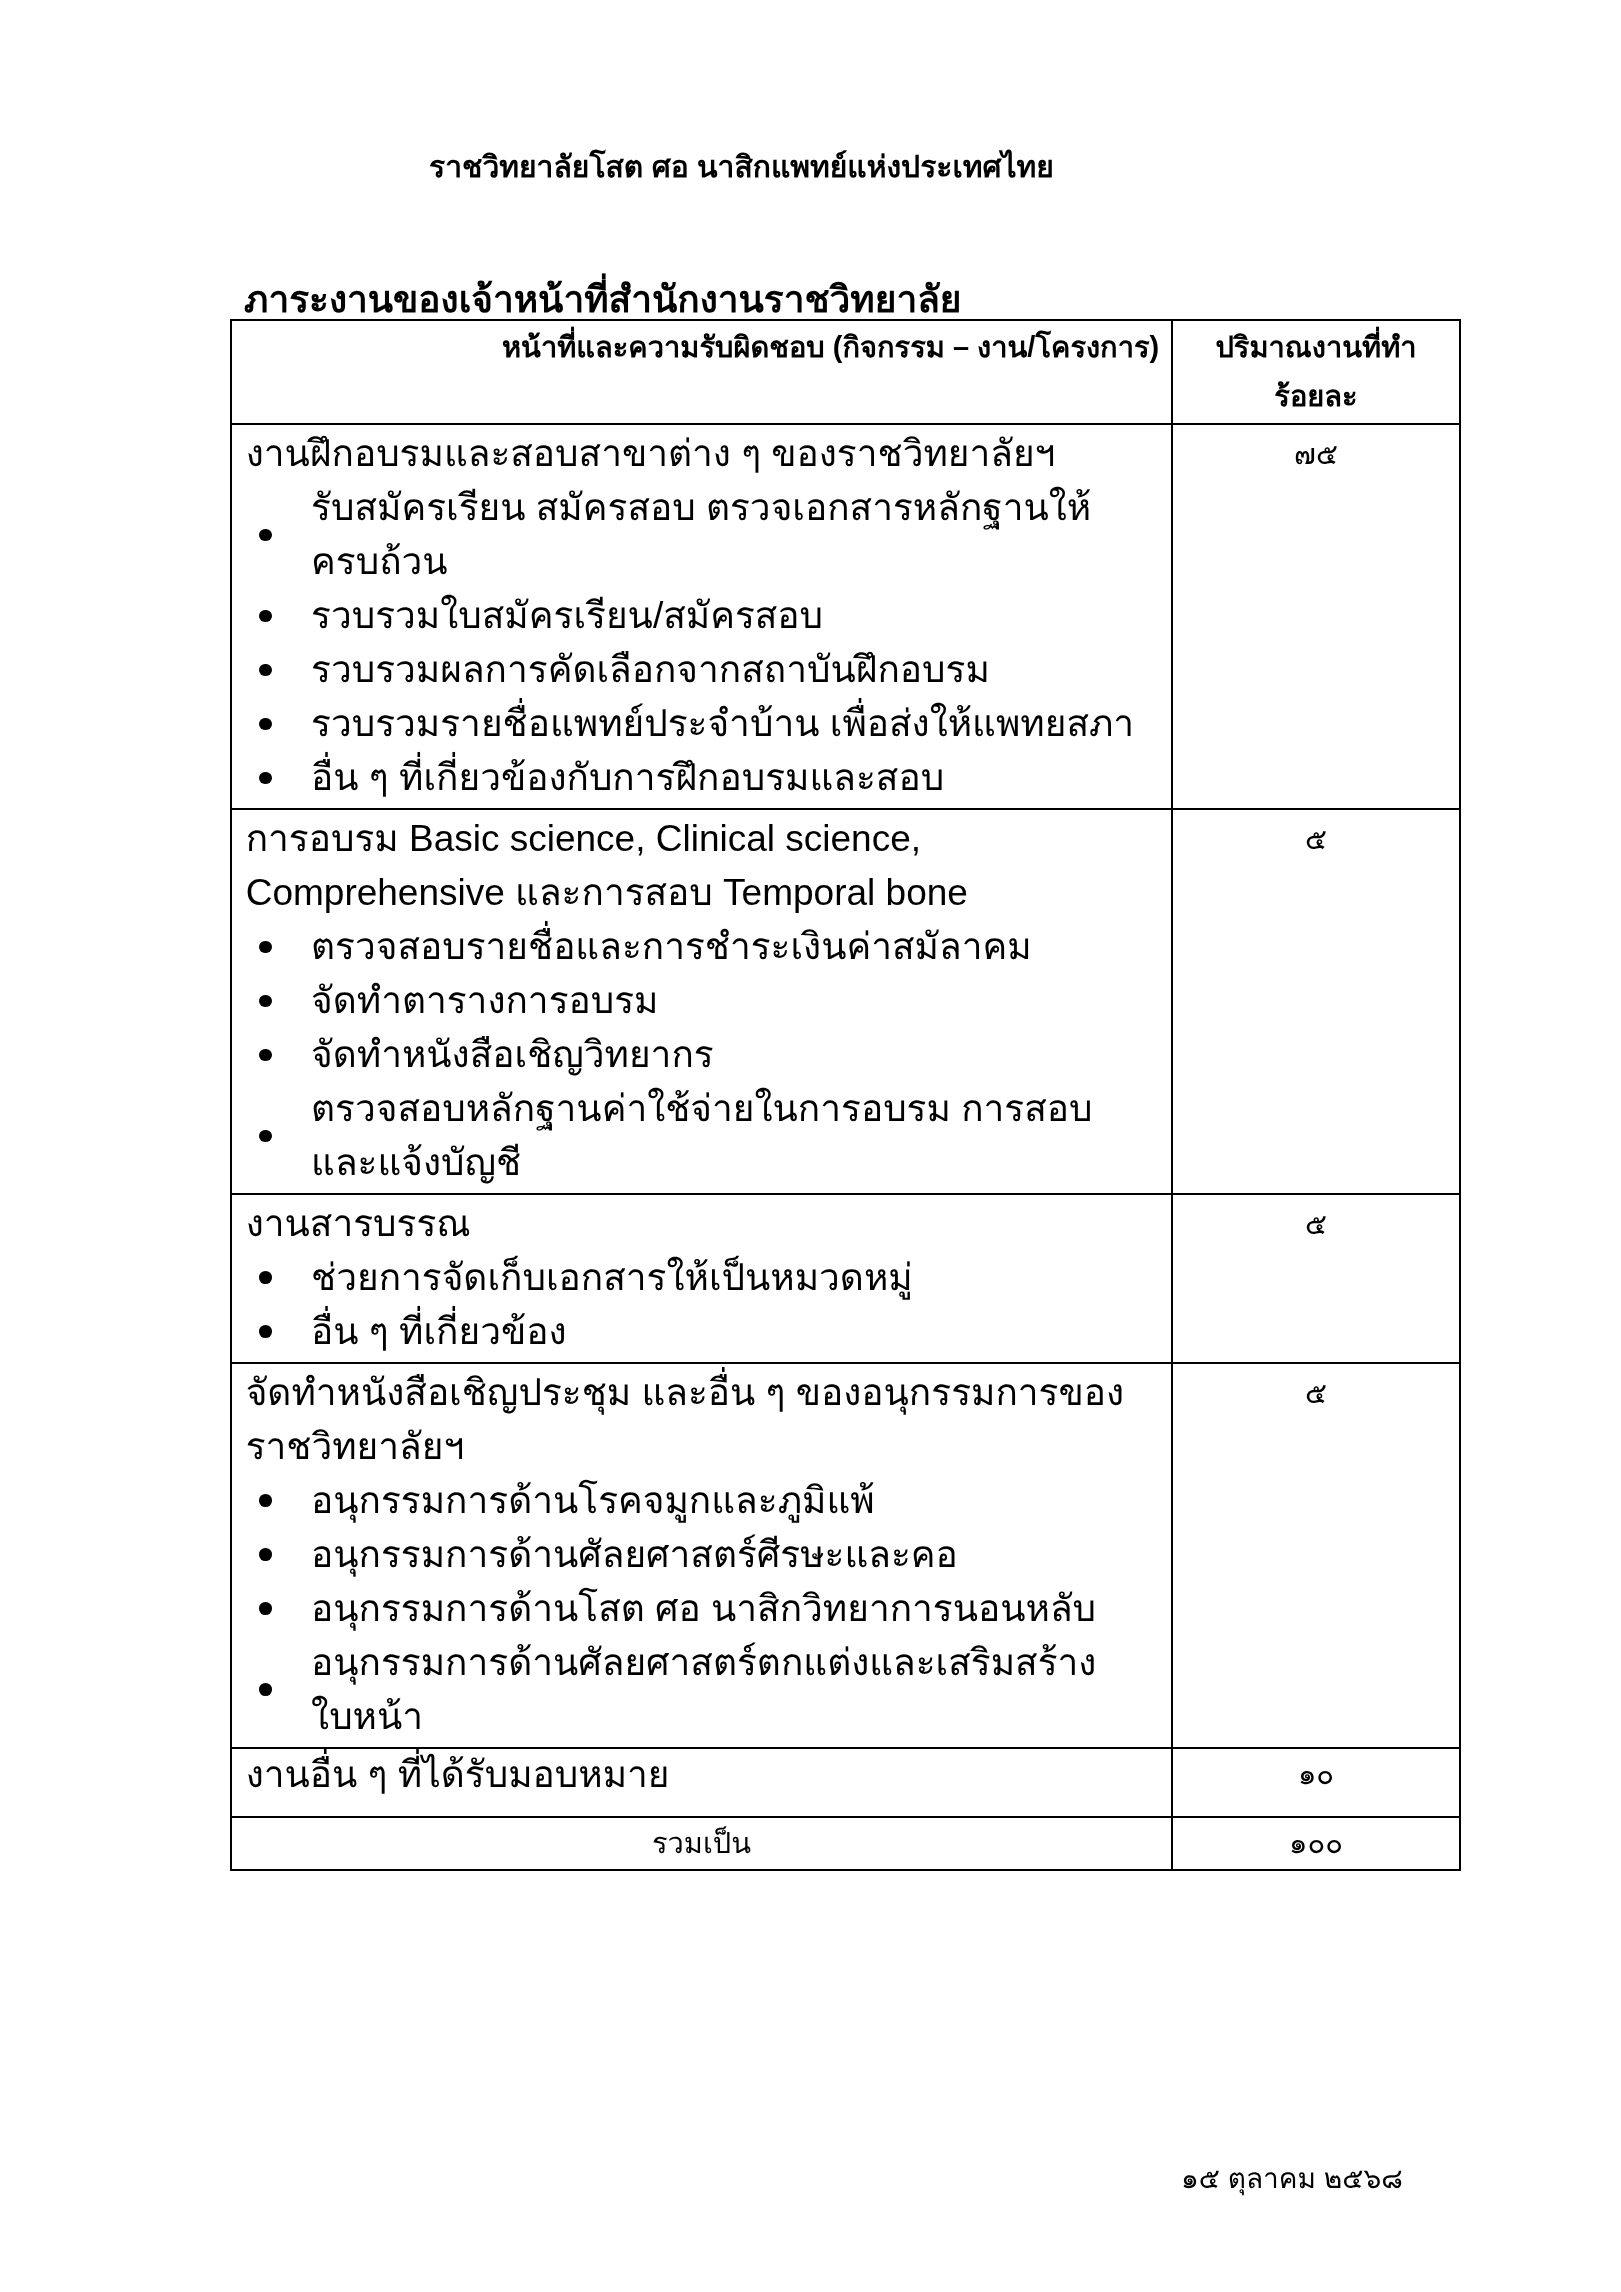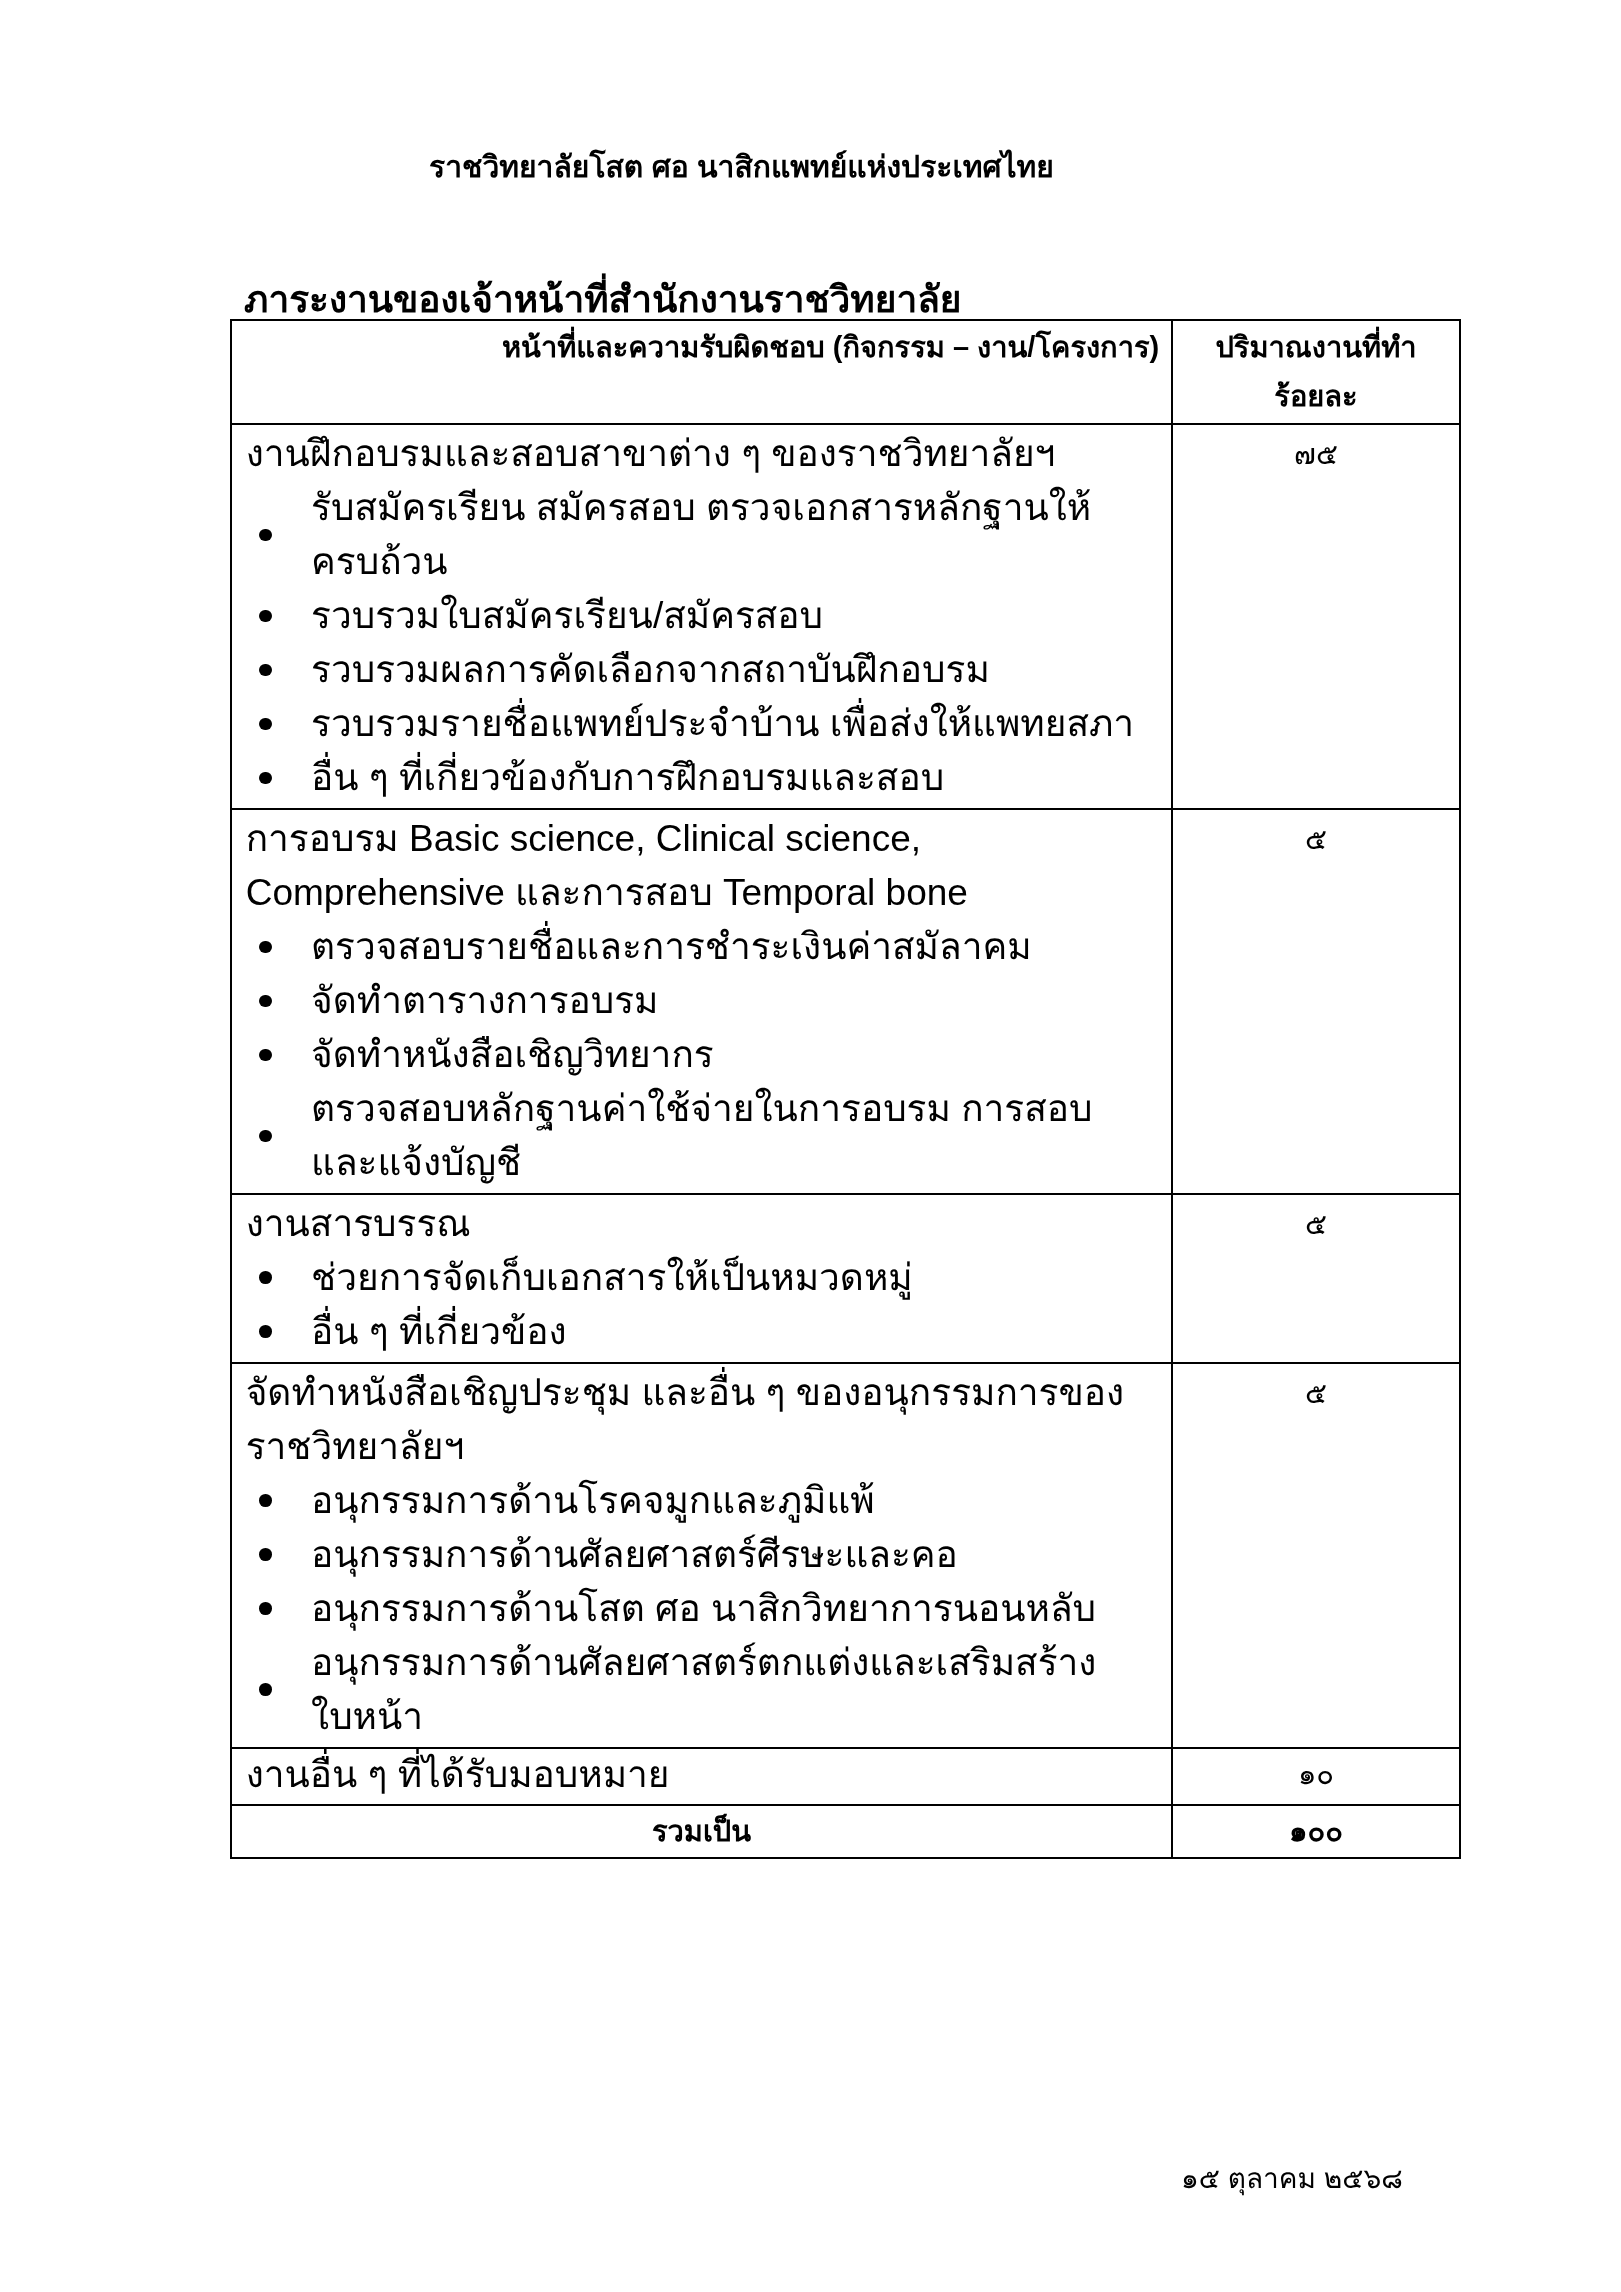--- a/index.html
+++ b/index.html
@@ -82,35 +82,35 @@
   .bullet-dot {
     flex: none;
     display: inline-block;
     width: 12.7px;
     height: 12.7px;
     border-radius: 50%;
     background: #000;
     margin-right: 39px;
   }
   .total-row td {
-    font-weight: bold;
+    font-weight: normal;
     font-size: 29px;
     line-height: 49px;
     border-radius: 12px;
   }
   .total-label {
     text-align: center;
     padding: 1px 0;
   }
   .total-val {
     padding: 1px 16px !important;
   }
   .row5-cell {
     padding-top: 0;
-    padding-bottom: 4px;
+    padding-bottom: 16px;
     line-height: 51px;
   }
   .footer-date {
     position: absolute;
     top: 2157px;
     left: 1181px;
     font-size: 28px;
     line-height: 43px;
   }
 </style>

